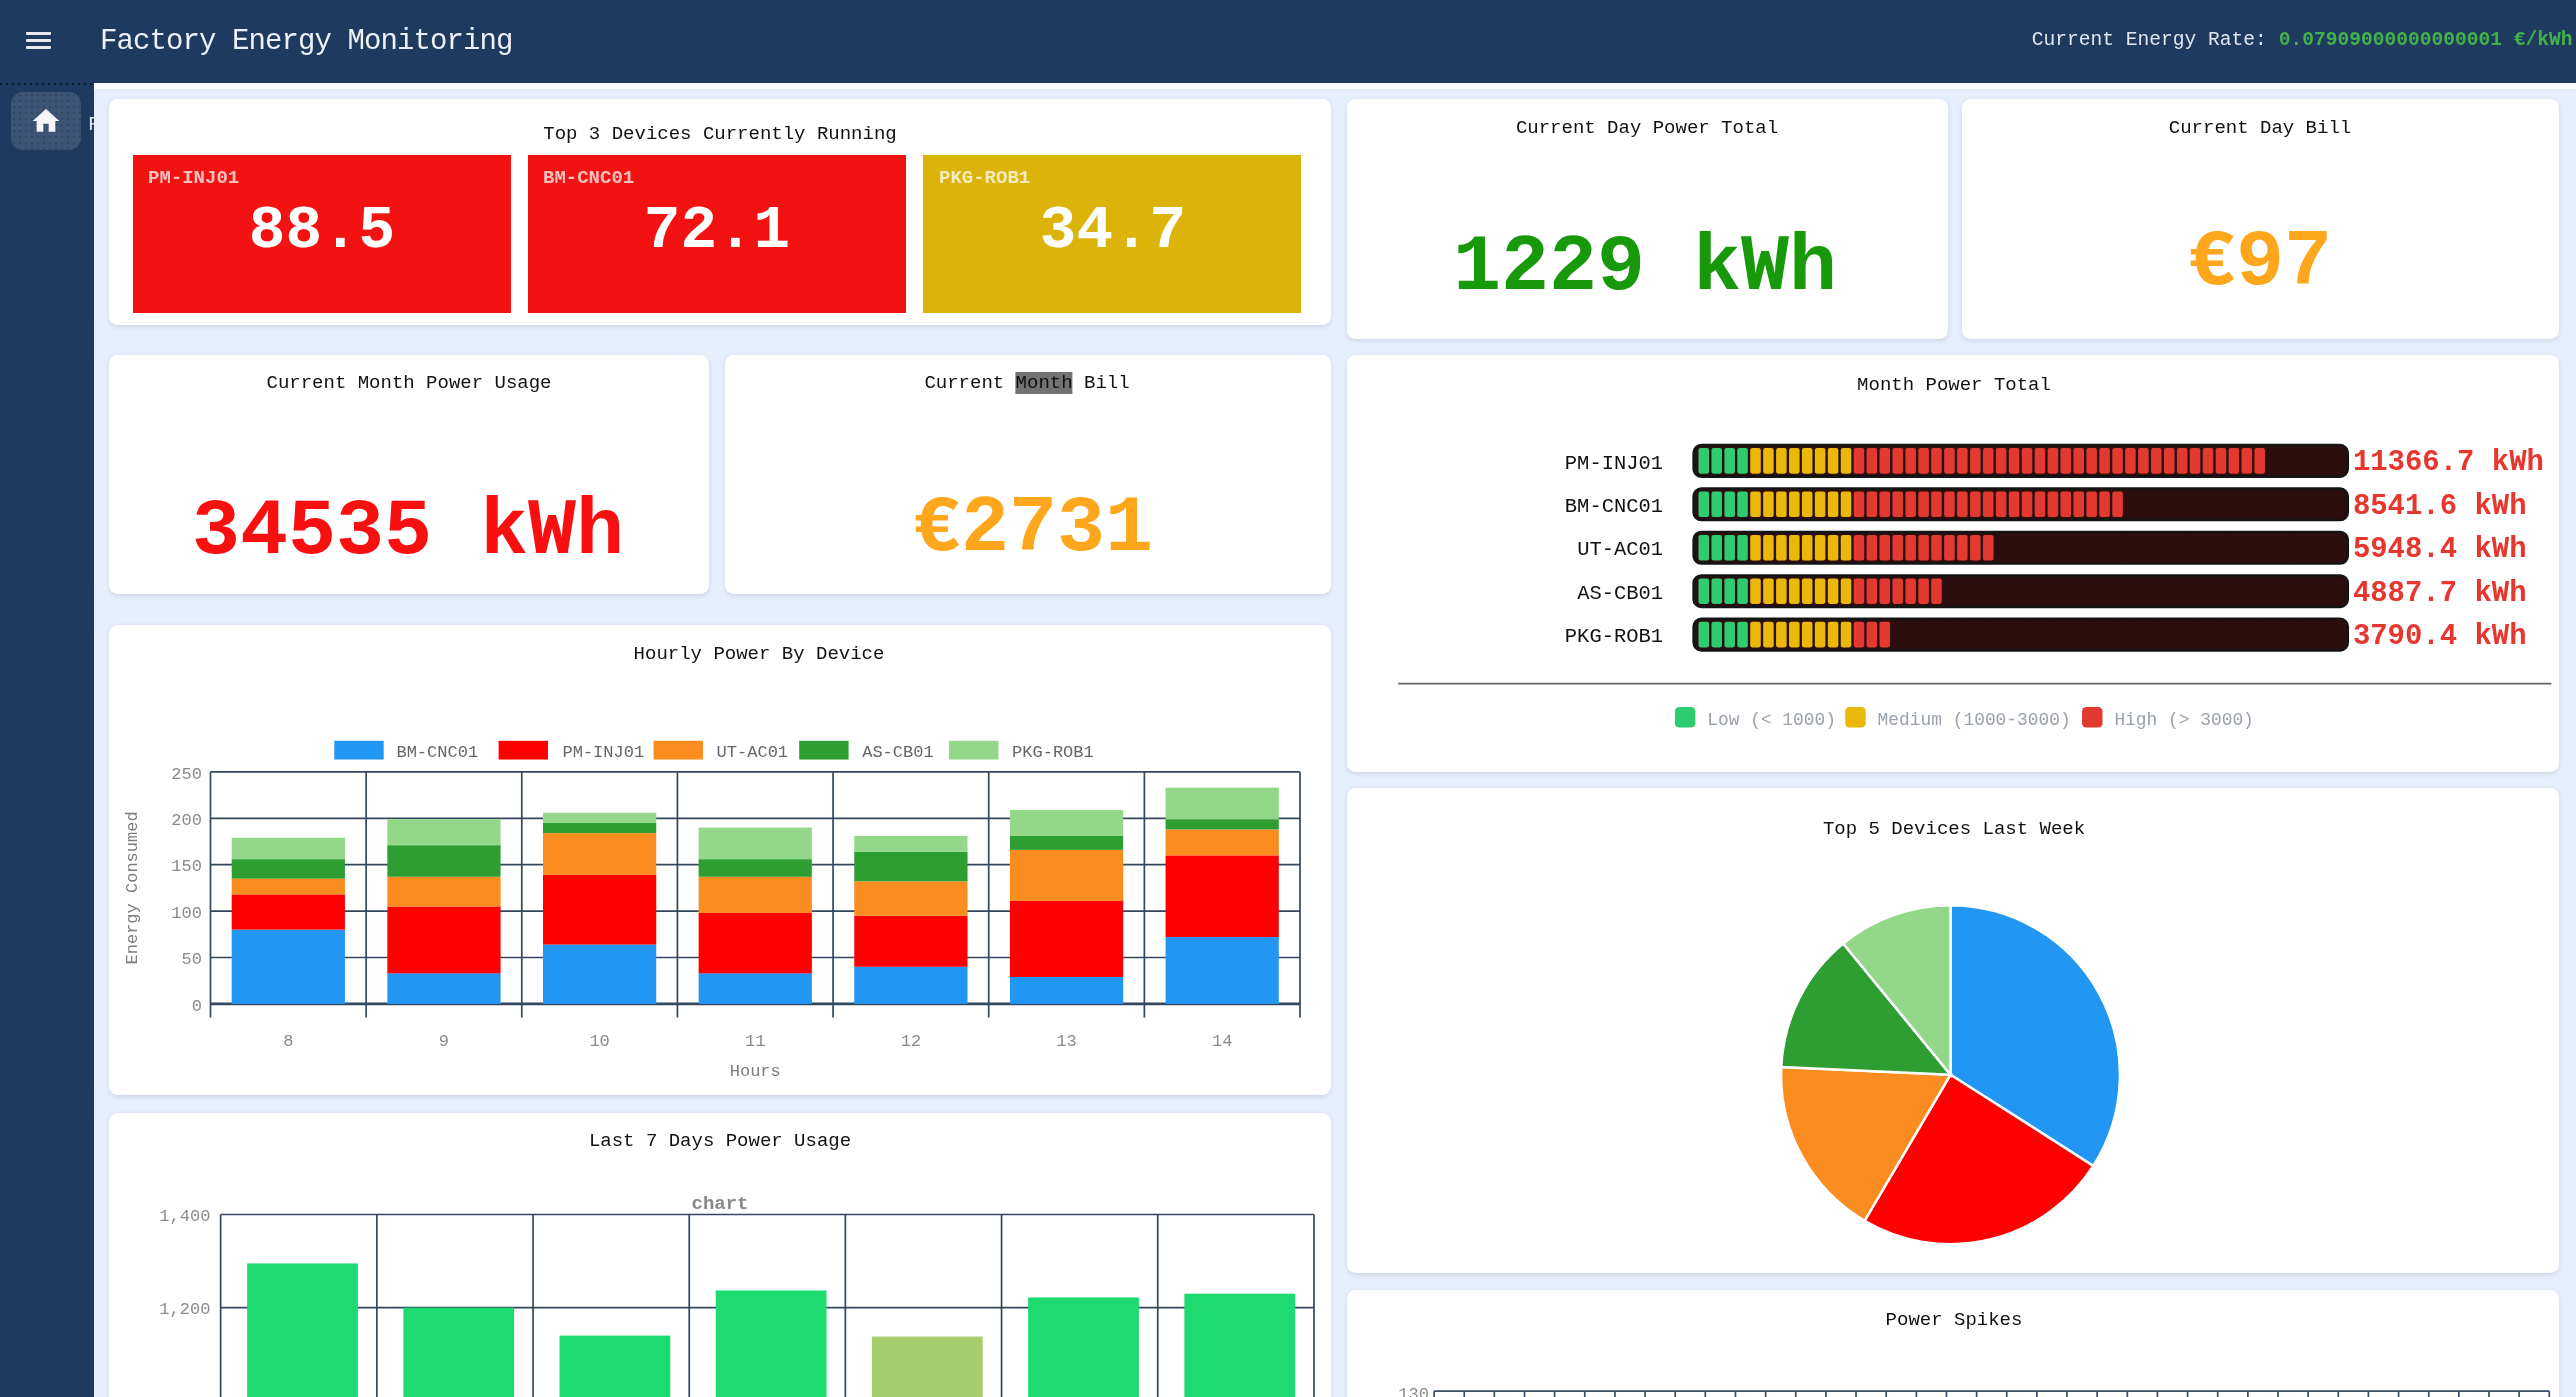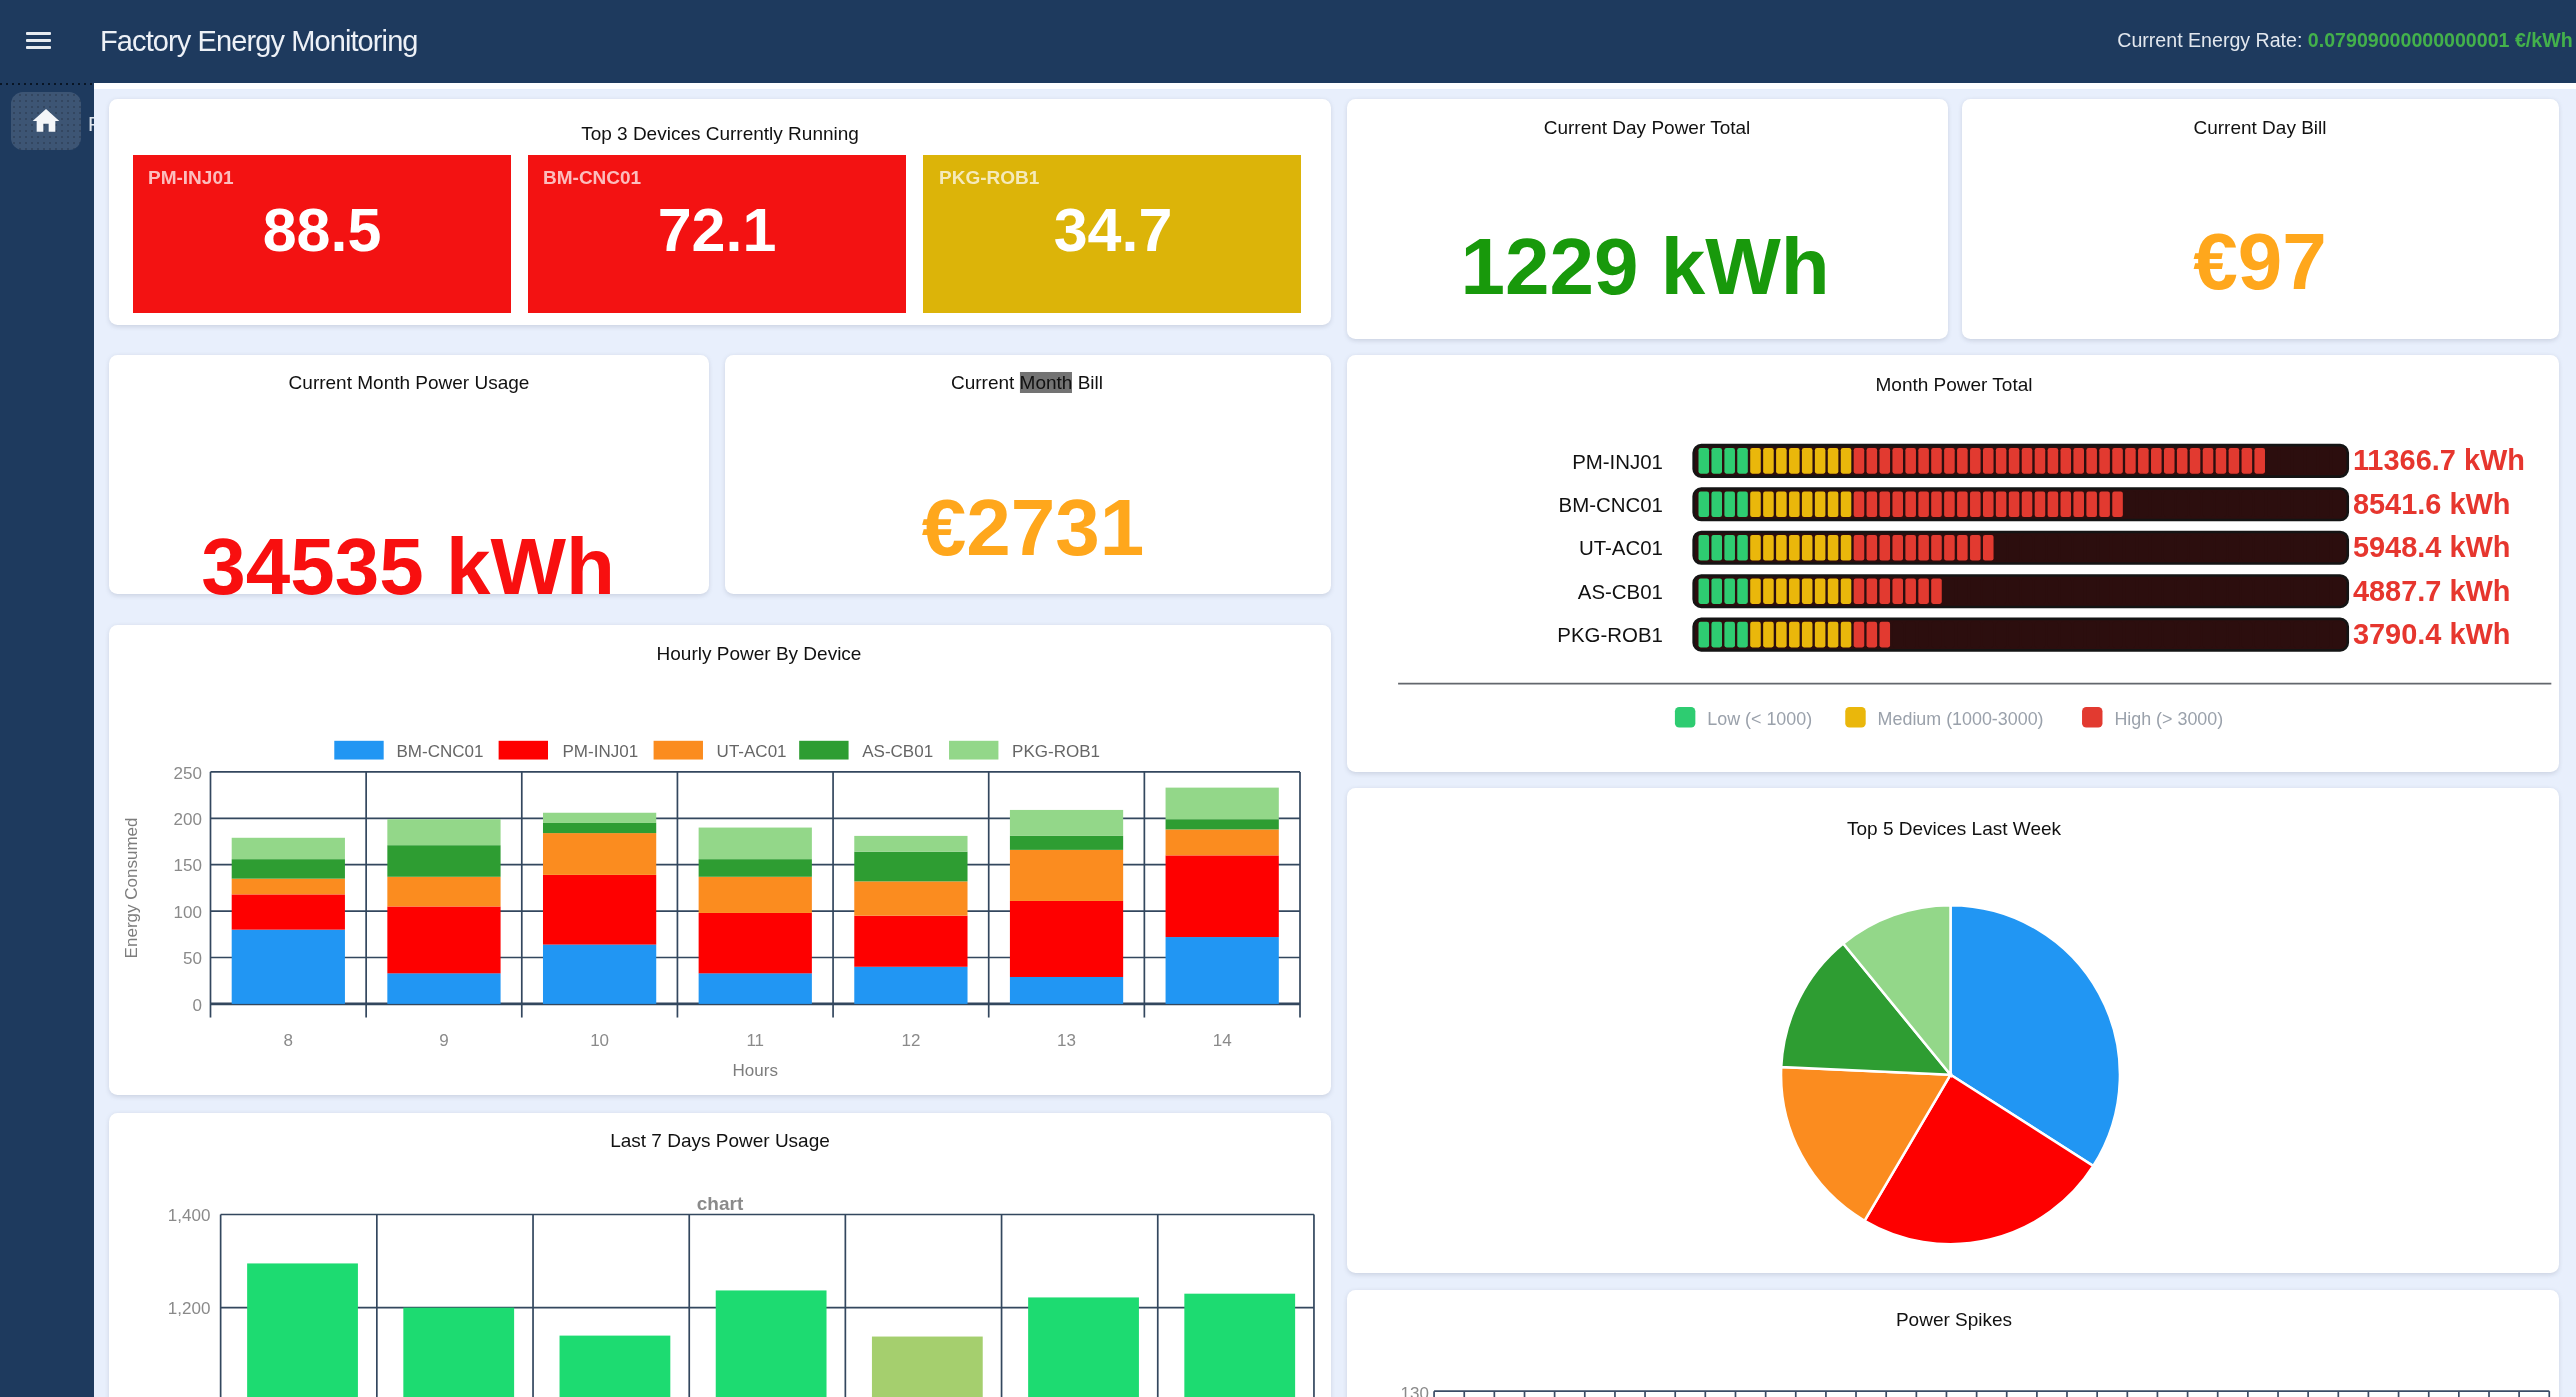--- a/index.html
+++ b/index.html
@@ -1,20 +1,20 @@
 <!DOCTYPE html>
 <html style="font-size:13.6px"><head><meta charset="utf-8"><style>
 *{margin:0;padding:0;box-sizing:border-box;}
 html,body{width:2576px;height:1397px;overflow:hidden;background:#fff;font-family:"Liberation Sans",sans-serif;}
 .abs{position:absolute;}
 .card{position:absolute;background:#fff;border-radius:8.5px;box-shadow:0 1.7px 4.3px rgba(110,120,140,.22);}
 .ttl{position:absolute;transform:translate(-50%,-50%);font-size:19px;color:#111;white-space:nowrap;}
 .ctr{position:absolute;transform:translate(-50%,-50%);white-space:nowrap;}
 </style></head><body>
-<div class="abs" style="left:0;top:0;width:2576px;height:1060px;background:#fff;">
+<div class="abs" style="left:0;top:0;width:2576px;height:1060px;background:#fff;font-family:Liberation Mono, monospace;">
 
 <div class="abs" style="left:0;top:0;width:2576px;height:83px;background:#1e3a5e;"></div>
 <div class="abs" style="left:25.6px;top:32px;width:25.6px;height:3.2px;background:#e8ecf1;border-radius:0.9px;"></div>
 <div class="abs" style="left:25.6px;top:39px;width:25.6px;height:3.2px;background:#e8ecf1;border-radius:0.9px;"></div>
 <div class="abs" style="left:25.6px;top:46px;width:25.6px;height:3.2px;background:#e8ecf1;border-radius:0.9px;"></div>
 <div class="abs" style="left:100px;top:0;height:83px;line-height:83px;font-size:29px;font-weight:500;color:#edf1f7;letter-spacing:-0.9px;">Factory Energy Monitoring</div>
 <div class="abs" style="right:3.4px;top:0;height:80px;line-height:80px;font-size:19.6px;color:#e2e7ee;">Current Energy Rate: <span style="color:#43b14b;font-weight:bold;">0.07909000000000001 €/kWh</span></div>
 <div class="abs" style="left:0;top:83px;width:94px;height:1314px;background:#1e3a5e;"></div>
 <div class="abs" style="left:0;top:83px;width:94px;height:1.7px;background:repeating-linear-gradient(90deg,rgba(5,15,28,.85) 0 1.7px,transparent 1.7px 6px);"></div>
 <div class="abs" style="left:88px;top:113px;font-size:20.4px;color:#dfe5ec;">F</div>
@@ -41,21 +41,21 @@
 <div class="abs" style="left:543px;top:167px;font-size:19px;font-weight:bold;color:rgba(255,255,255,.72);">BM-CNC01</div>
 <div class="ctr" style="left:717px;top:230px;font-size:61px;font-weight:bold;color:#fff;">72.1</div>
 <div class="abs" style="left:923px;top:155px;width:378px;height:158px;background:#dcb409;"></div>
 <div class="abs" style="left:939px;top:167px;font-size:19px;font-weight:bold;color:rgba(255,255,255,.72);">PKG-ROB1</div>
 <div class="ctr" style="left:1113px;top:230px;font-size:61px;font-weight:bold;color:#fff;">34.7</div>
 <div class="ttl" style="left:1647px;top:128px;">Current Day Power Total</div>
 <div class="ctr" style="left:1645px;top:267px;font-size:80px;font-weight:bold;color:#18990b;">1229 kWh</div>
 <div class="ttl" style="left:2260px;top:128px;">Current Day Bill</div>
 <div class="ctr" style="left:2260px;top:262px;font-size:80px;font-weight:bold;color:#ffa71c;">€97</div>
 <div class="ttl" style="left:409px;top:383px;">Current Month Power Usage</div>
-<div class="ctr" style="left:408px;top:531px;font-size:80px;font-weight:bold;color:#f80f0f;margin-top:36px;">34535 kWh</div>
+<div class="ctr" style="left:408px;top:531px;font-size:80px;font-weight:bold;color:#f80f0f;">34535 kWh</div>
 <div class="ttl" style="left:1027px;top:383px;">Current <span style="background:#737373;">Month</span> Bill</div>
 <div class="ctr" style="left:1033px;top:528px;font-size:80px;font-weight:bold;color:#ffa71c;">€2731</div>
 <svg class="abs" style="left:109px;top:625px;" width="1222" height="470" viewBox="0 0 1434 552">
       <line x1="118.6" y1="172.5" x2="1398.2" y2="172.5" stroke="#33475e" stroke-width="2"></line>
       <line x1="118.6" y1="227.0" x2="1398.2" y2="227.0" stroke="#33475e" stroke-width="2"></line>
       <line x1="118.6" y1="281.5" x2="1398.2" y2="281.5" stroke="#33475e" stroke-width="2"></line>
       <line x1="118.6" y1="336.0" x2="1398.2" y2="336.0" stroke="#33475e" stroke-width="2"></line>
       <line x1="118.6" y1="390.5" x2="1398.2" y2="390.5" stroke="#33475e" stroke-width="2"></line>
       <line x1="118.6" y1="445.0" x2="1398.2" y2="445.0" stroke="#33475e" stroke-width="2"></line>
       <line x1="118.6" y1="172.5" x2="118.6" y2="445" stroke="#33475e" stroke-width="2"></line>

